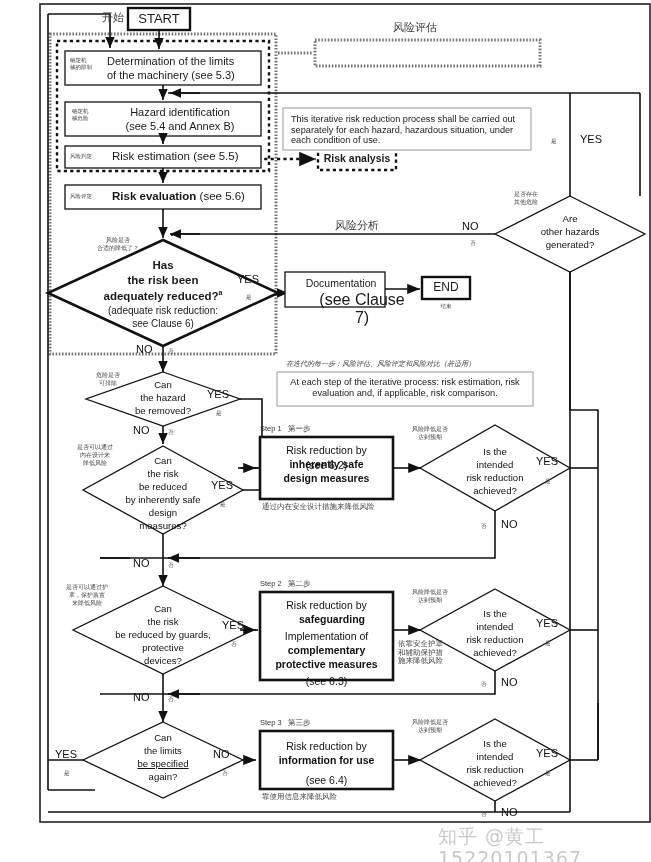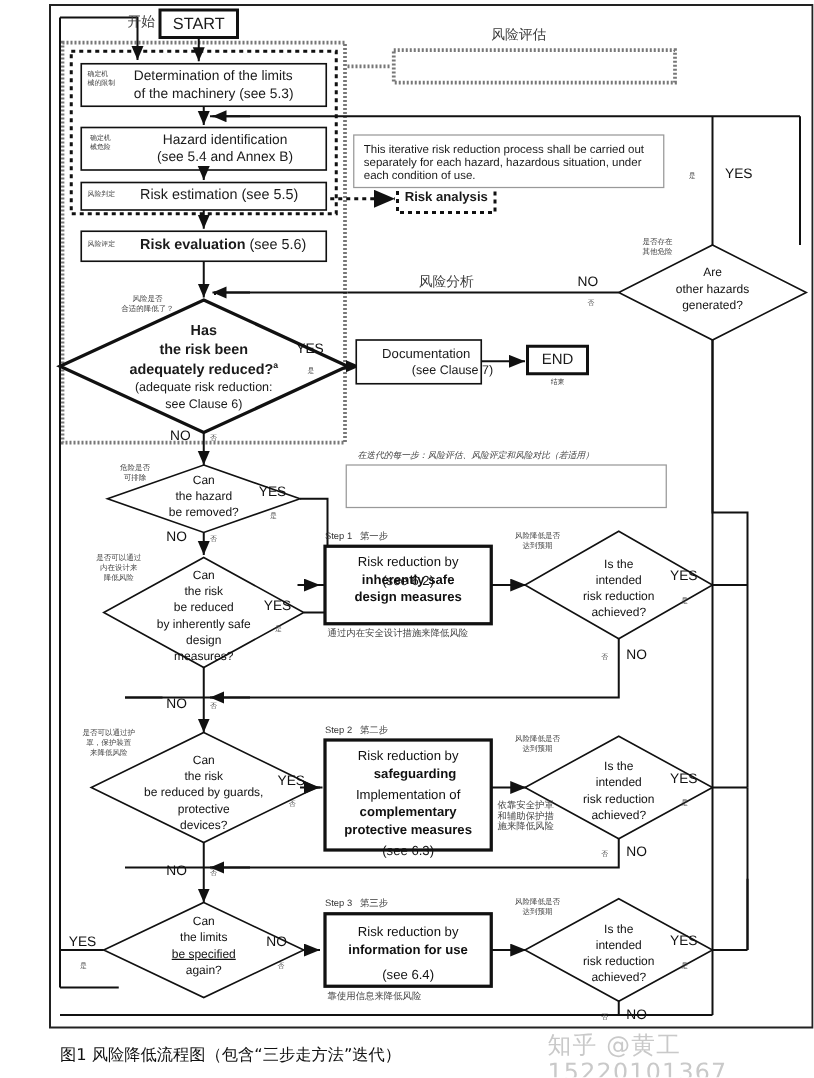--- a/index.html
+++ b/index.html
@@ -214,26 +214,27 @@
 <div class="t en b ctr" style="left:88px;top:274px;width:150px;font-size:11.5px;">the risk been</div>
 <div class="t en b ctr" style="left:78px;top:289px;width:170px;font-size:11.5px;"><span>adequately reduced?</span><sup>a</sup></div>
 <div class="t en ctr" style="left:78px;top:305px;width:170px;font-size:10px;">(adequate risk reduction:</div>
 <div class="t en ctr" style="left:78px;top:318px;width:170px;font-size:10px;">see Clause 6)</div>
 <div class="t en yesno" style="left:237px;top:273px;">YES</div>
 <div class="t cn tiny-cn" style="left:246px;top:294px;">是</div>
 <div class="t en yesno" style="left:136px;top:343px;">NO</div>
 <div class="t cn tiny-cn" style="left:168px;top:348px;">否</div>
 
 <div class="t en ctr" style="left:287px;top:277px;width:108px;font-size:10.5px;">Documentation</div>
-<div class="t en ctr" style="left:287px;top:291px;width:96px;font-size:10px;padding-left:27px;">(see Clause 7)</div>
+<div class="t en ctr" style="left:287px;top:291px;width:96px;font-size:16px;padding-left:27px;">(see Clause 7)</div>
 
 <div class="t en ctr" style="left:422px;top:281px;width:48px;font-size:12px;">END</div>
 <div class="t cn ctr tiny-cn" style="left:422px;top:303px;width:48px;">结束</div>
 
 <div class="t cn" style="left:286px;top:360px;width:250px;font-size:7px;text-align:left;color:#444;font-style:italic;">在迭代的每一步：风险评估、风险评定和风险对比（若适用）</div>
+<div class="t en note ctr" style="left:284px;top:377px;width:242px;">At each step of the iterative process: risk estimation, risk evaluation and, if applicable, risk comparison.</div>
 
 <div class="t cn small-cn" style="left:84px;top:371px;width:48px;white-space:pre-line;text-align:center;">危险是否
 可排除</div>
 <div class="t en diatxt ctr" style="left:113px;top:379px;width:100px;">Can</div>
 <div class="t en diatxt ctr" style="left:113px;top:392px;width:100px;">the hazard</div>
 <div class="t en diatxt ctr" style="left:113px;top:405px;width:100px;">be removed?</div>
 <div class="t en yesno" style="left:207px;top:388px;">YES</div>
 <div class="t cn tiny-cn" style="left:216px;top:410px;">是</div>
 <div class="t en yesno" style="left:133px;top:424px;">NO</div>
 <div class="t cn tiny-cn" style="left:168px;top:429px;">否</div>
@@ -333,16 +334,15 @@
 达到预期</div>
 <div class="t en diatxt ctr" style="left:445px;top:738px;width:100px;">Is the</div>
 <div class="t en diatxt ctr" style="left:445px;top:751px;width:100px;">intended</div>
 <div class="t en diatxt ctr" style="left:445px;top:764px;width:100px;">risk reduction</div>
 <div class="t en diatxt ctr" style="left:445px;top:777px;width:100px;">achieved?</div>
 <div class="t en yesno" style="left:536px;top:747px;">YES</div>
 <div class="t cn tiny-cn" style="left:545px;top:770px;">是</div>
 <div class="t en yesno" style="left:501px;top:806px;">NO</div>
 <div class="t cn tiny-cn" style="left:481px;top:811px;">否</div>
 
-<div class="t cn cap" style="left:48px;top:838px;">图1 风险降低流程图（包含“三步走方法”迭代）</div>
 <div class="t cn wm" style="left:438px;top:826px;">知乎 @黄工15220101367</div>
 
 </div>
 
 </body></html>

